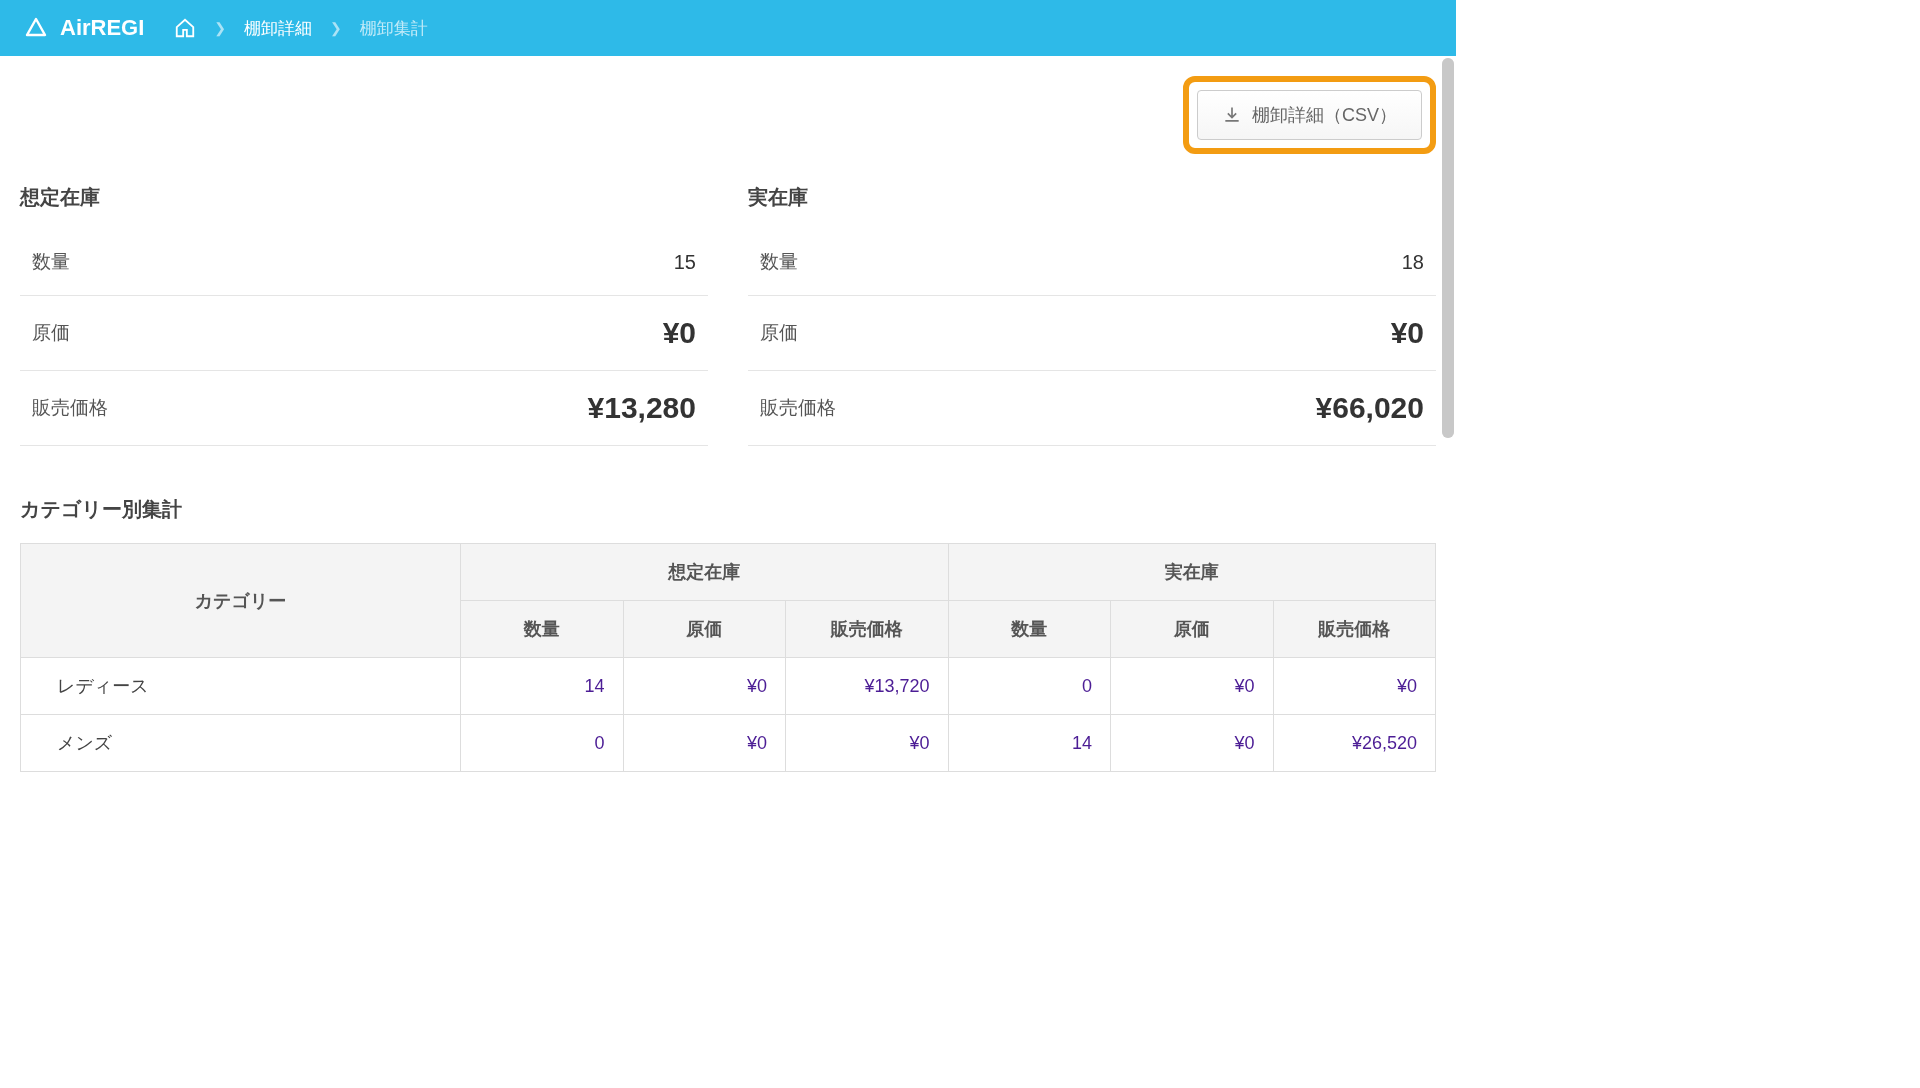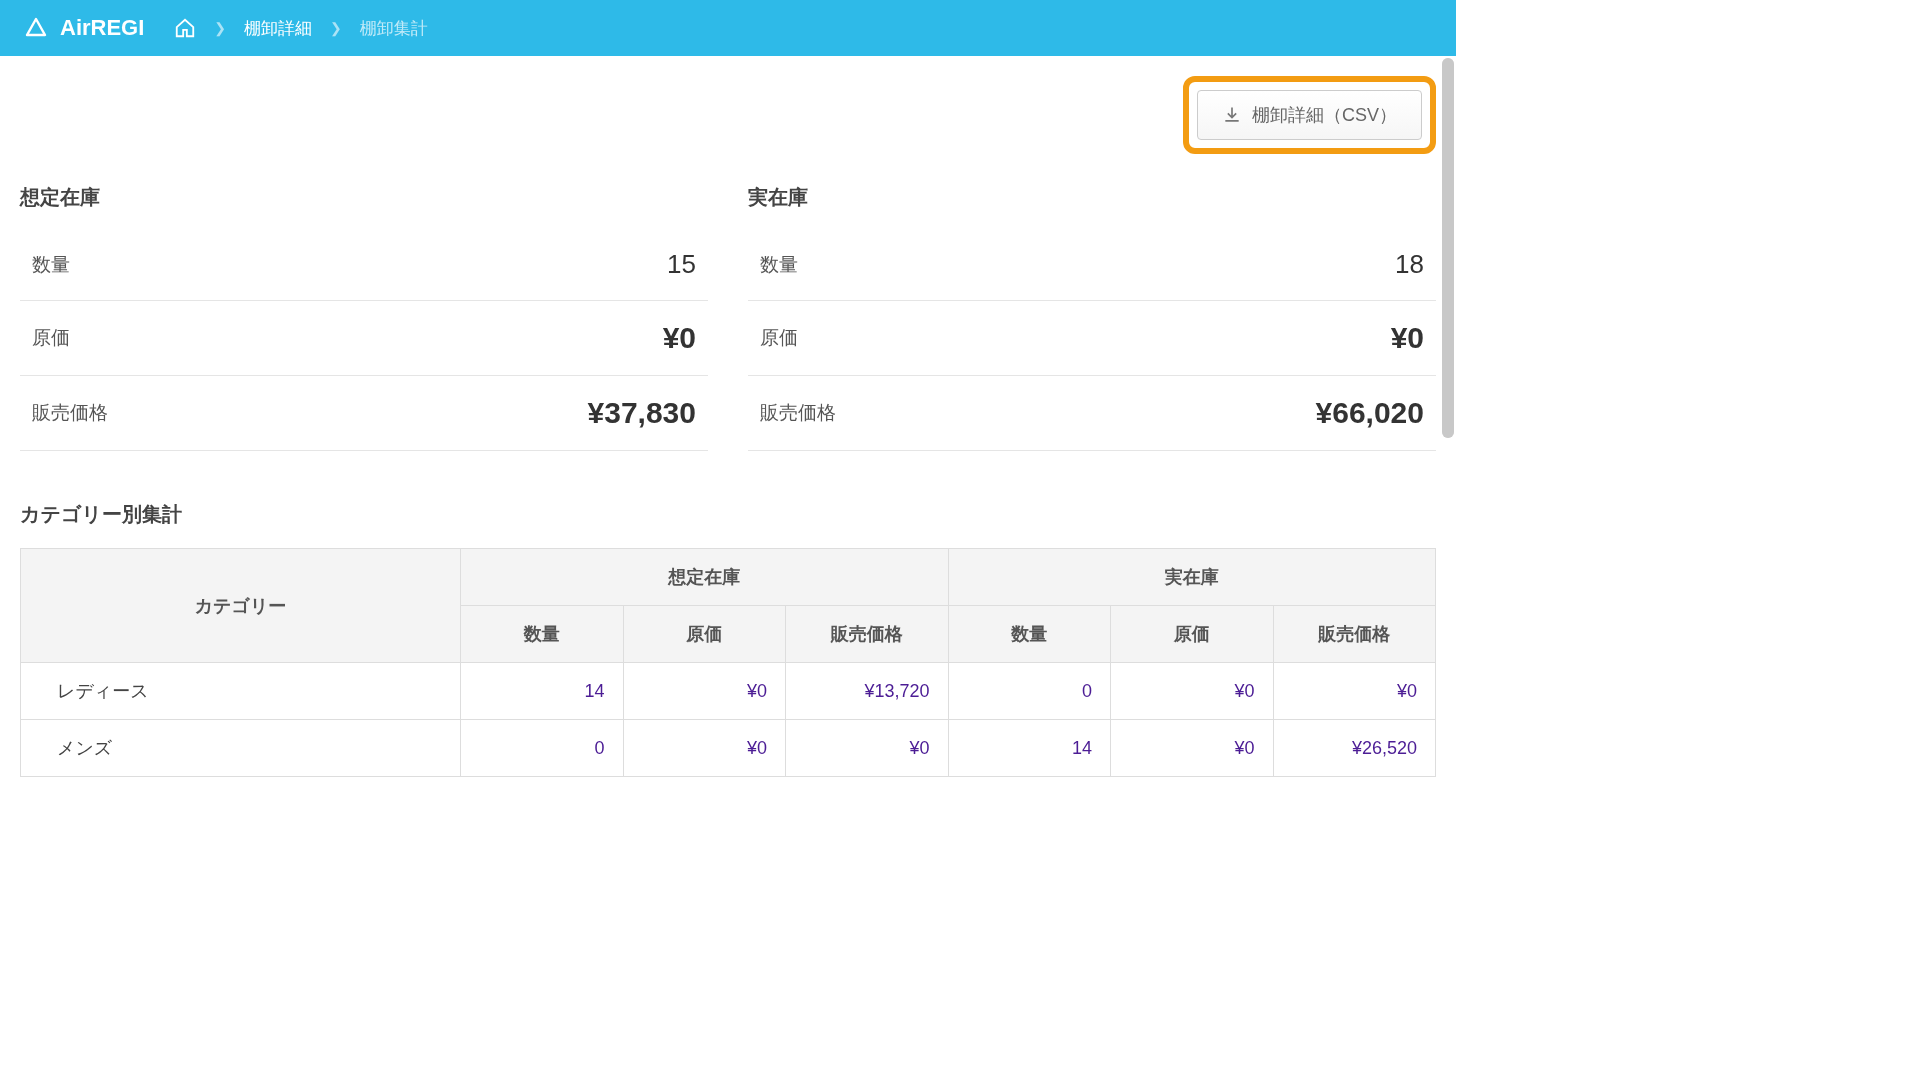--- a/index.html
+++ b/index.html
@@ -104,21 +104,21 @@
       justify-content: space-between;
       align-items: center;
       padding: 20px 12px;
       border-bottom: 1px solid #e5e5e5;
     }
     .summary-row .label {
       font-size: 19px;
       color: #555;
     }
     .summary-row .value {
-      font-size: 26px;
+      font-size: 20px;
       color: #333;
     }
     .summary-row.big .value {
       font-size: 30px;
       font-weight: 700;
     }
     .section-header {
       display: flex;
       justify-content: space-between;
       align-items: center;
@@ -220,21 +220,21 @@
       <div class="summary-row">
         <span class="label">数量</span>
         <span class="value">15</span>
       </div>
       <div class="summary-row big">
         <span class="label">原価</span>
         <span class="value">¥0</span>
       </div>
       <div class="summary-row big">
         <span class="label">販売価格</span>
-        <span class="value">¥37,830</span>
+        <span class="value">¥13,280</span>
       </div>
     </div>
 
     <div class="summary-col">
       <div class="summary-title">実在庫</div>
       <div class="summary-row">
         <span class="label">数量</span>
         <span class="value">18</span>
       </div>
       <div class="summary-row big">

